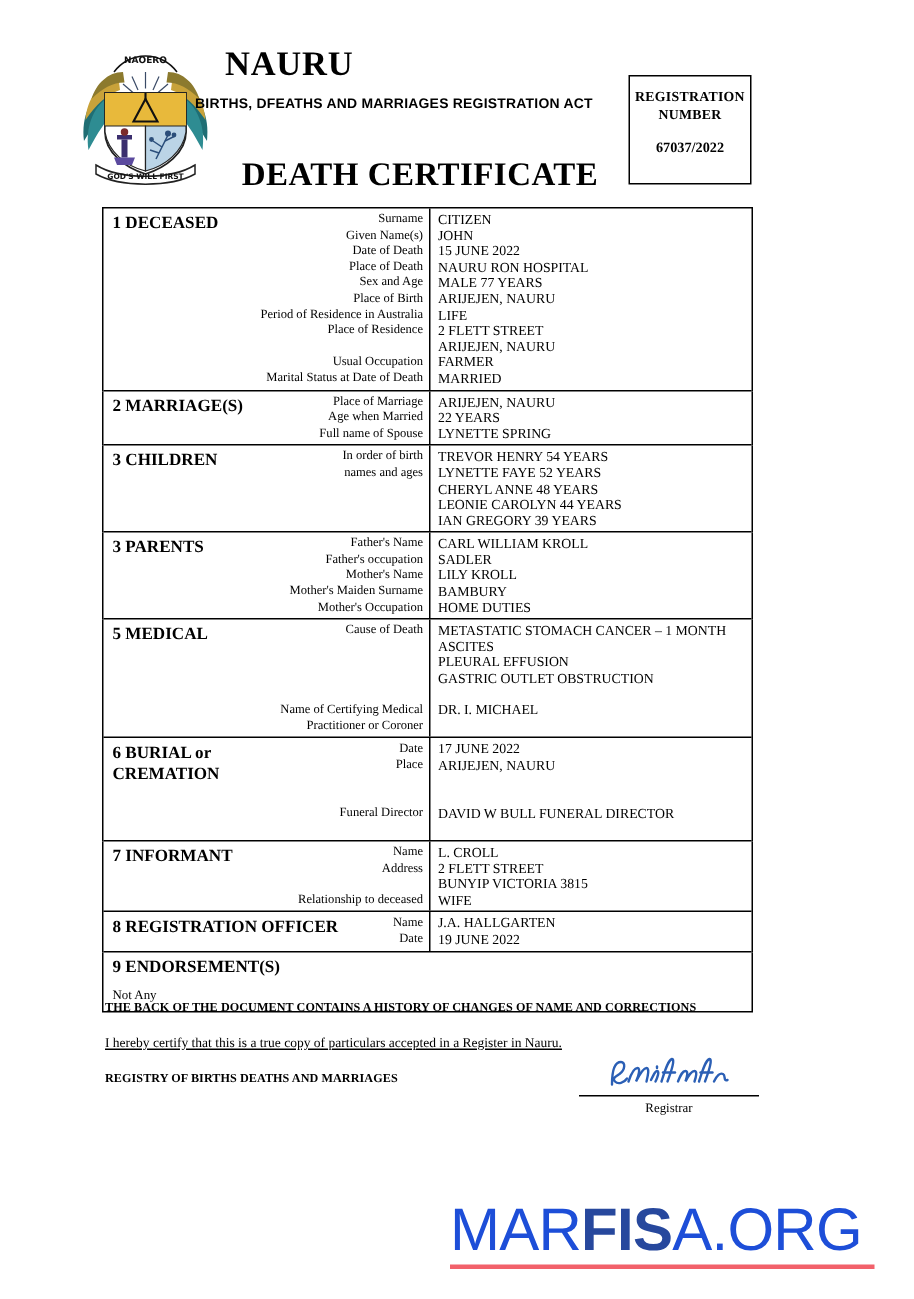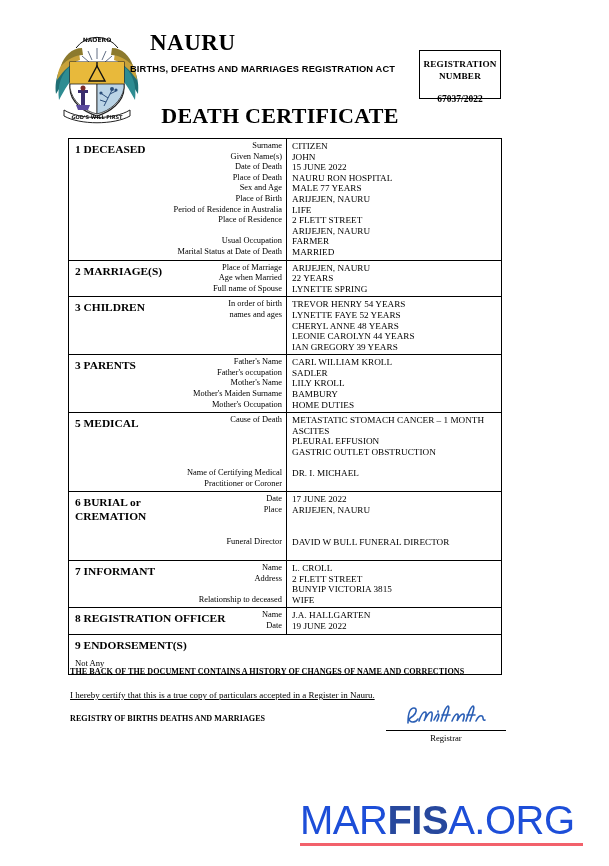--- a/index.html
+++ b/index.html
@@ -57,21 +57,21 @@
     text-align: center;
     font-family: "Liberation Serif", serif;
     font-size: 22px;
     font-weight: bold;
     letter-spacing: 0.3px;
   }
 
   .reg-box {
     position: absolute;
     left: 419px; top: 50px;
-    width: 82px; height: 49px;
+    width: 82px; height: 73px;
     border: 1.3px solid #000;
     text-align: center;
     box-sizing: border-box;
   }
   .reg-box .rl1 {
     margin-top: 8px;
     font-family: "Liberation Serif", serif;
     font-size: 9.2px;
     font-weight: bold;
     letter-spacing: 0.2px;

